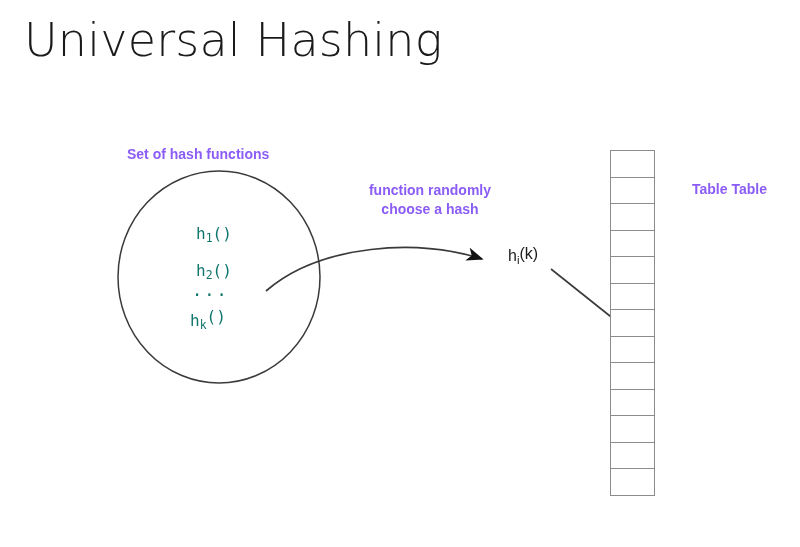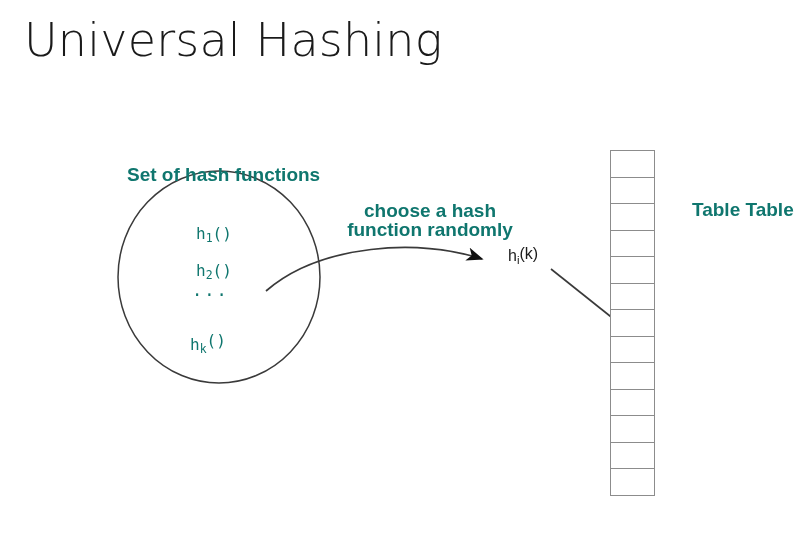--- a/index.html
+++ b/index.html
@@ -51,25 +51,24 @@
     width: 800px;
     height: 547px;
     overflow: visible;
   }
 
   
   .bold-label {
     position: absolute;
     font-family: "Liberation Sans", sans-serif;
     font-weight: bold;
-    font-size: 19px;
+    font-size: 14px;
     line-height: 19px;
-    color: #0f766e;
-    white-space: pre;
-    margin-top: 20px;
+    color: #8b5cf6;
+    white-space: pre;
   }
 
   #label-set-of-hash-functions {
     left: 127px;
     top: 145px;
   }
 
   #label-choose-hash {
     left: 345px;
     top: 181px;
@@ -101,21 +100,21 @@
     vertical-align: -3px;
     line-height: 0;
   }
   .mono-label .paren-raised {
     vertical-align: 4px;
   }
 
   #fn-h1  { left: 196px; top: 225px; }
   #fn-h2  { left: 196px; top: 262px; }
   #fn-dots{ left: 192px; top: 281px; letter-spacing: 2px; font-size: 17px; }
-  #fn-hk  { left: 190px; top: 332px; }
+  #fn-hk  { left: 190px; top: 308px; }
 
   #label-hi-k {
     position: absolute;
     left: 508px;
     top: 245px;
     font-family: Liberation Sans, sans-serif;
     font-size: 16px;
     color: #1b1b1b;
     white-space: pre;
   }
@@ -176,22 +175,22 @@
 
     <div class="mono-label" id="fn-h1"><span>h</span><sub>1</sub><span>()</span></div>
 
     <div class="mono-label" id="fn-h2"><span>h</span><sub>2</sub><span>()</span></div>
 
     <div class="mono-label" id="fn-dots">...</div>
 
     <div class="mono-label" id="fn-hk"><span>h</span><sub>k</sub><span class="paren-raised">()</span></div>
 
     <div class="bold-label" id="label-choose-hash">
+        <span class="line">function randomly</span>
         <span class="line">choose a hash</span>
-        <span class="line">function randomly</span>
       </div>
 
     <div id="label-hi-k"><span>h</span><sub>i</sub><span class="k-part">(k)</span></div>
 
     <div id="hash-table">
         <div class="hash-cell"></div>
         <div class="hash-cell"></div>
         <div class="hash-cell"></div>
         <div class="hash-cell"></div>
         <div class="hash-cell"></div>

